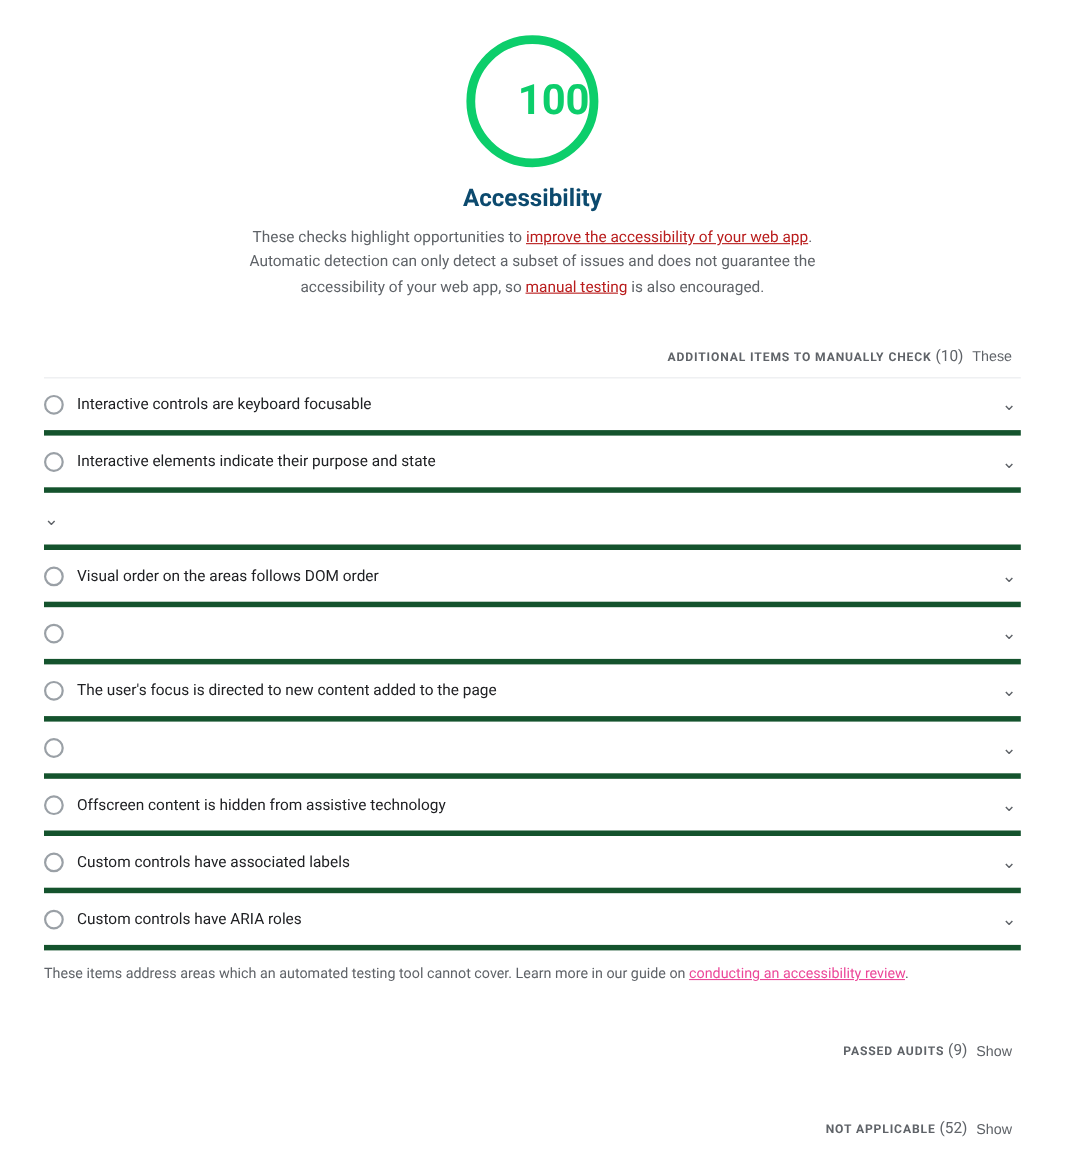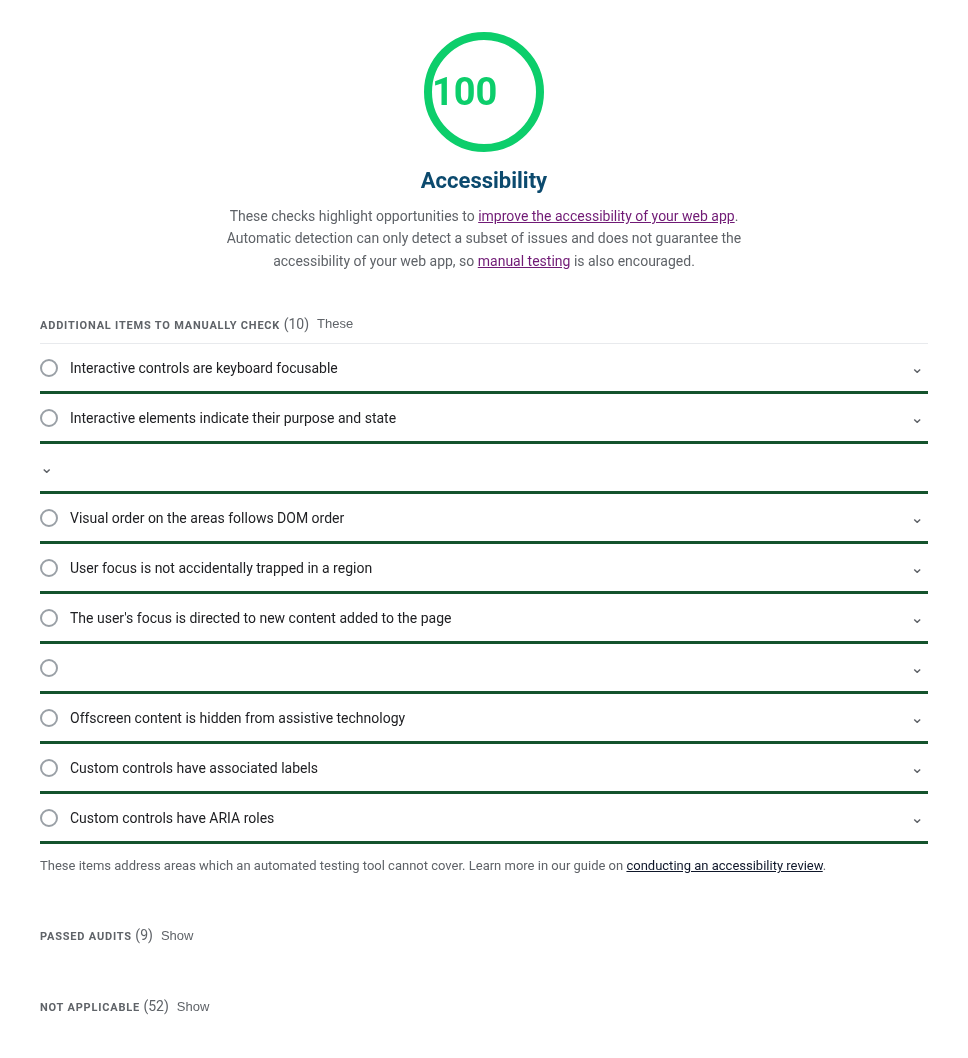--- a/index.html
+++ b/index.html
@@ -31,21 +31,21 @@
       margin-bottom: 24px;
     }
 
     .score-circle {
       width: 120px;
       height: 120px;
       border-radius: 50%;
       border: 8px solid #0cce6b;
       display: flex;
       align-items: center;
-      justify-content: flex-start;
+      justify-content: flex-end;
       margin-bottom: 16px;
     }
 
     .score-value {
       font-size: 38px;
       font-weight: 700;
       color: #0cce6b;
     }
 
     .score-title {
@@ -57,29 +57,29 @@
 
     .score-description {
       text-align: center;
       color: #5f6368;
       font-size: 14px;
       max-width: 520px;
       line-height: 1.6;
     }
 
     .score-description a {
-      color: #701a75;
+      color: #b91c1c;
       text-decoration: underline;
       text-align: center;
     }
 
     
     .section-header {
       display: flex;
-      justify-content: flex-start;
+      justify-content: flex-end;
       align-items: center;
       padding: 16px 0 8px 0;
       margin-top: 24px;
     }
 
     .section-title {
       font-size: 11px;
       font-weight: 700;
       letter-spacing: 0.8px;
       color: #5f6368;
@@ -103,21 +103,21 @@
     
     .audit-list {
       border-top: 1px solid #e8eaed;
     }
 
     .audit-item {
       display: flex;
       align-items: center;
       justify-content: space-between;
       padding: 14px 0;
-      border-bottom: 3px solid #14532d;
+      border-bottom: 5px solid #14532d;
       cursor: pointer;
       gap: 24px;
     }
 
     .audit-item-left {
       display: flex;
       align-items: center;
       gap: 12px;
     }
 
@@ -143,21 +143,21 @@
 
     
     .manual-check-note {
       font-size: 13px;
       color: #5f6368;
       padding: 12px 0 8px 0;
       line-height: 1.5;
     }
 
     .manual-check-note a {
-      color: #0f172a;
+      color: #ec4899;
       text-decoration: underline;
     }
 
     
     .collapsed-section {
       margin-top: 24px;
     }
   </style>
 </head>
 <body>
@@ -204,21 +204,20 @@
       <div class="audit-item">
       <div class="audit-item-left">
         <div class="audit-circle"></div>
         <span class="audit-label">Visual order on the areas follows DOM order</span>
       </div>
       <span class="chevron-icon">⌄</span>
     </div>
       <div class="audit-item">
       <div class="audit-item-left">
         <div class="audit-circle"></div>
-        <span class="audit-label">User focus is not accidentally trapped in a region</span>
       </div>
       <span class="chevron-icon">⌄</span>
     </div>
       <div class="audit-item">
       <div class="audit-item-left">
         <div class="audit-circle"></div>
         <span class="audit-label">The user's focus is directed to new content added to the page</span>
       </div>
       <span class="chevron-icon">⌄</span>
     </div>

